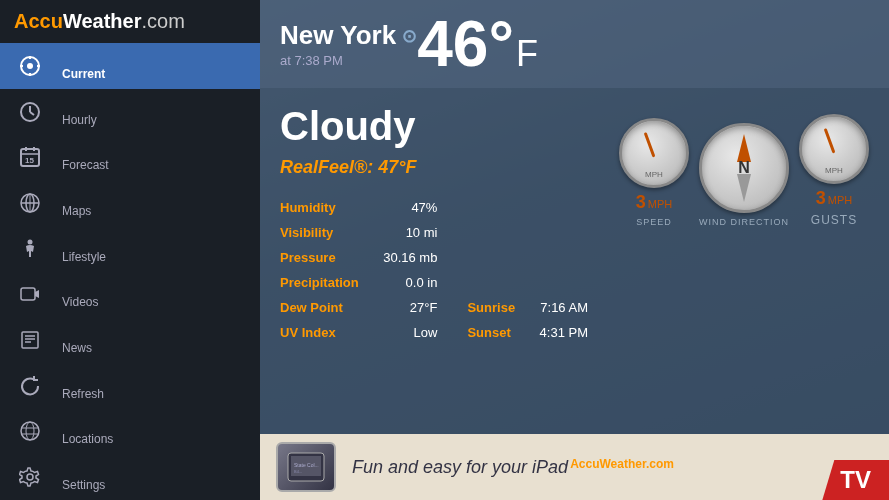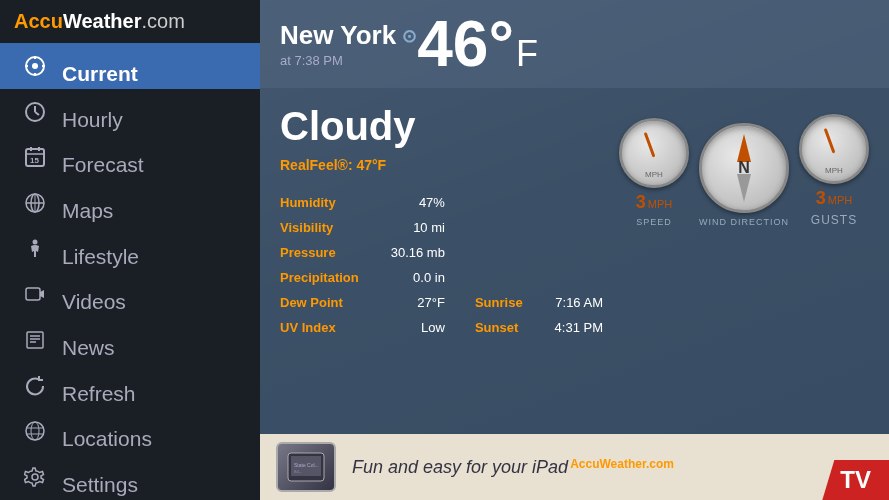--- a/index.html
+++ b/index.html
@@ -56,32 +56,32 @@
 
     .nav-item.active {
       background: #3a6ab0;
     }
 
     .nav-icon {
       width: 32px;
       height: 32px;
       display: flex;
       align-items: center;
-      justify-content: flex-end;
+      justify-content: center;
       font-size: 18px;
       color: #aab;
       flex-shrink: 0;
     }
 
     .nav-item.active .nav-icon {
       color: white;
     }
 
     .nav-label {
-      font-size: 21px;
+      font-size: 12px;
       color: #aab;
       font-weight: 400;
       margin-top: 16px;
     }
 
     .nav-item.active .nav-label {
       color: white;
       font-weight: 600;
     }
 
@@ -144,39 +144,40 @@
       vertical-align: super;
       margin-left: 2px;
     }
 
     
     .weather-body {
       flex: 1;
       background: rgba(55, 75, 98, 0.75);
       padding: 16px 20px;
       display: flex;
-      gap: 16px;
+      gap: 31px;
     }
 
     .weather-left {
       flex: 1;
     }
 
     .condition-text {
       font-size: 40px;
       font-weight: bold;
       color: white;
       margin-bottom: 8px;
     }
 
     .realfeel {
-      font-size: 14px;
+      font-size: 18px;
       color: #f90;
       margin-bottom: 14px;
       font-weight: 600;
+      font-style: italic;
     }
 
     .stat-label {
       color: #f90;
       font-weight: 600;
       padding: 4px 0;
       font-size: 13px;
     }
 
     .stat-value {

